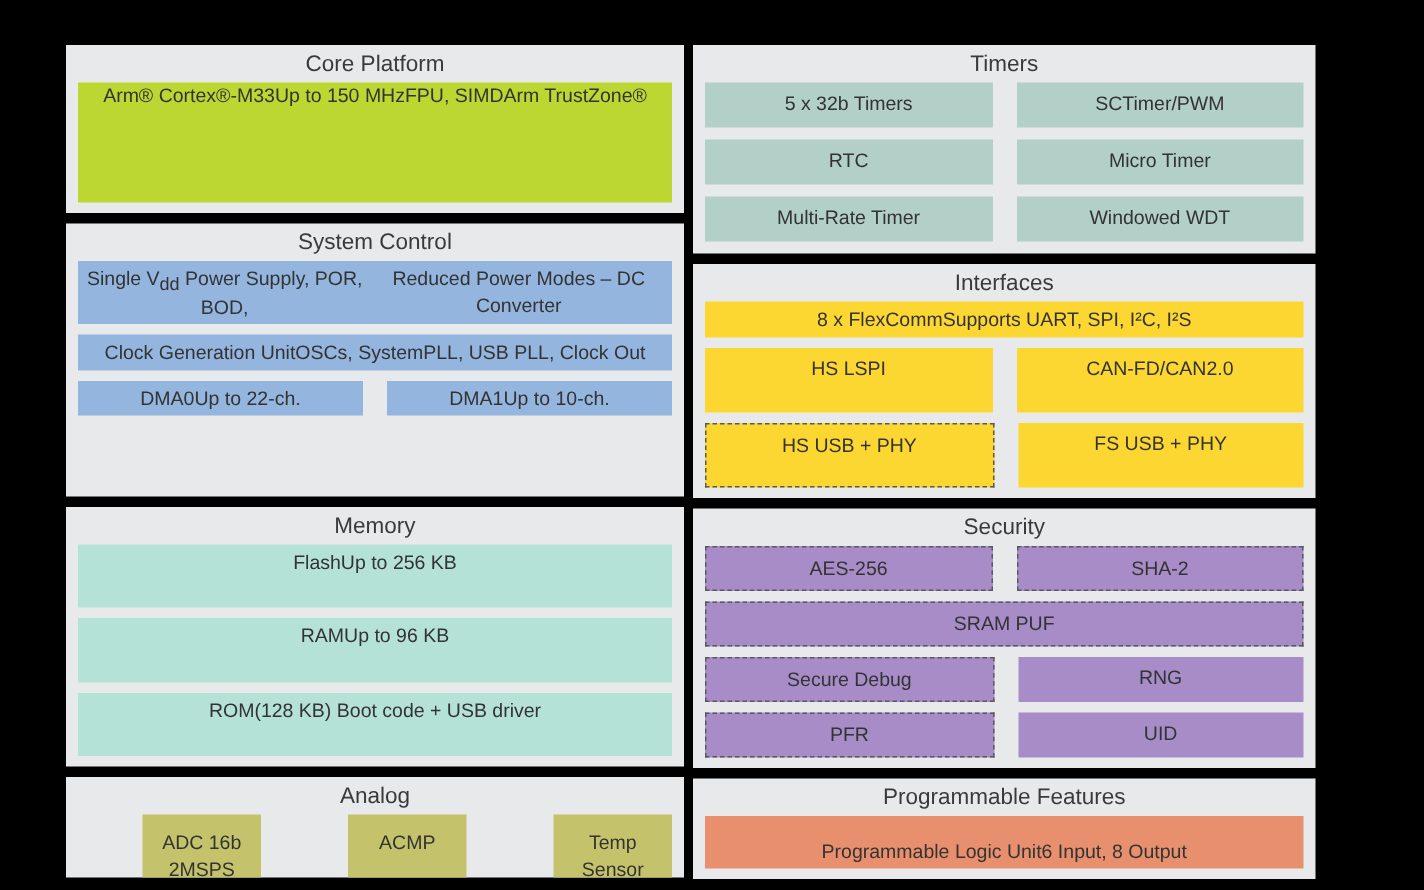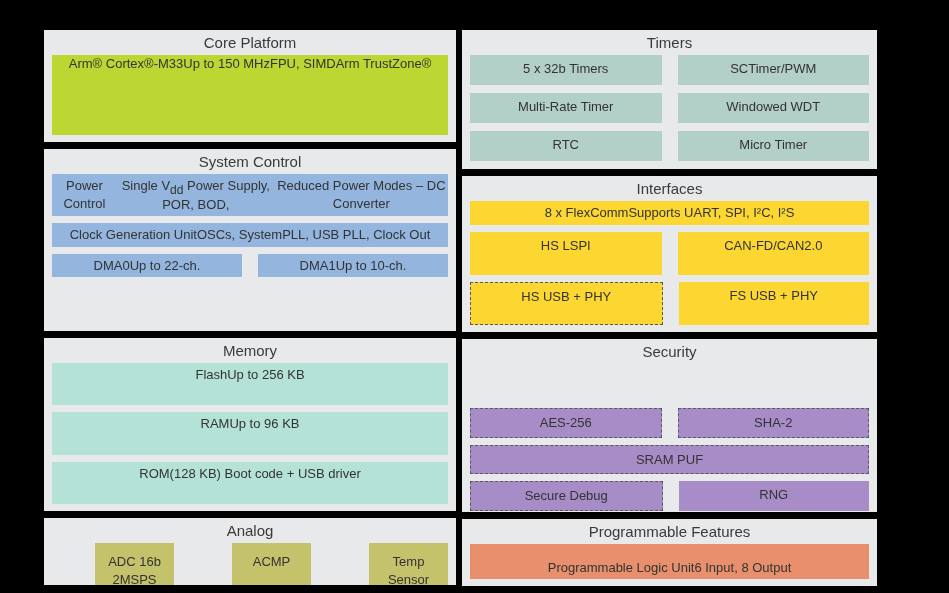--- a/index.html
+++ b/index.html
@@ -39,21 +39,21 @@
   .c-purple {background:var(--c-purple,#a78cc8);}
   .c-olive  {background:var(--c-olive,#c5c26c);}
   .c-salmon {background:var(--c-salmon,#e8906e);align-items:flex-end;}
   
   .p-core{height:112px;}
   .p-sysctl{height:182px;}
   .p-memory{height:173px;}
   .p-analog{height:67px;}
   .p-timers{height:139px;}
   .p-interfaces{height:156px;}
-  .p-security{height:173px;gap:44px;}
+  .p-security{height:173px;}
   .p-prog{height:67px;}
   .p-timers .blocks{gap:8px;padding-bottom:1px;}
   sub{font-size:12px;line-height:1;}
 </style>
 </head>
 <body>
 
 <div class="canvas">
 
   <div class="col col-left">
@@ -67,21 +67,20 @@
           <div>FPU, SIMD</div>
           <div>Arm TrustZone®</div>
         </div>
       </div>
     </div>
 
     <div class="panel p-sysctl">
       <div class="panel-title">System Control</div>
       <div class="blocks">
         <div class="block c-blue bl-2">
-          <div>Power Control</div>
           <div><span>Single V</span><sub>dd</sub><span> Power Supply, POR, BOD,</span></div>
           <div>Reduced Power Modes – DC Converter</div>
         </div>
         <div class="block c-blue bl-2">
           <div>Clock Generation Unit</div>
           <div>OSCs, SystemPLL, USB PLL, Clock Out</div>
         </div>
         <div class="row">
           <div class="block c-blue bl-2">
             <div>DMA0</div>
@@ -129,26 +128,26 @@
   <div class="col col-right">
 
     <div class="panel p-timers">
       <div class="panel-title">Timers</div>
       <div class="blocks">
         <div class="row fill">
           <div class="block c-sage bl-1">5 x 32b Timers</div>
           <div class="block c-sage bl-1">SCTimer/PWM</div>
         </div>
         <div class="row fill">
+          <div class="block c-sage bl-1">RTC</div>
+          <div class="block c-sage bl-1">Micro Timer</div>
+        </div>
+        <div class="row fill">
           <div class="block c-sage bl-1">Multi-Rate Timer</div>
           <div class="block c-sage bl-1">Windowed WDT</div>
-        </div>
-        <div class="row fill">
-          <div class="block c-sage bl-1">RTC</div>
-          <div class="block c-sage bl-1">Micro Timer</div>
         </div>
       </div>
     </div>
 
     <div class="panel p-interfaces">
       <div class="panel-title">Interfaces</div>
       <div class="blocks">
         <div class="block c-yellow bl-2">
           <div>8 x FlexComm</div>
           <div>Supports UART, SPI, I²C, I²S</div>

